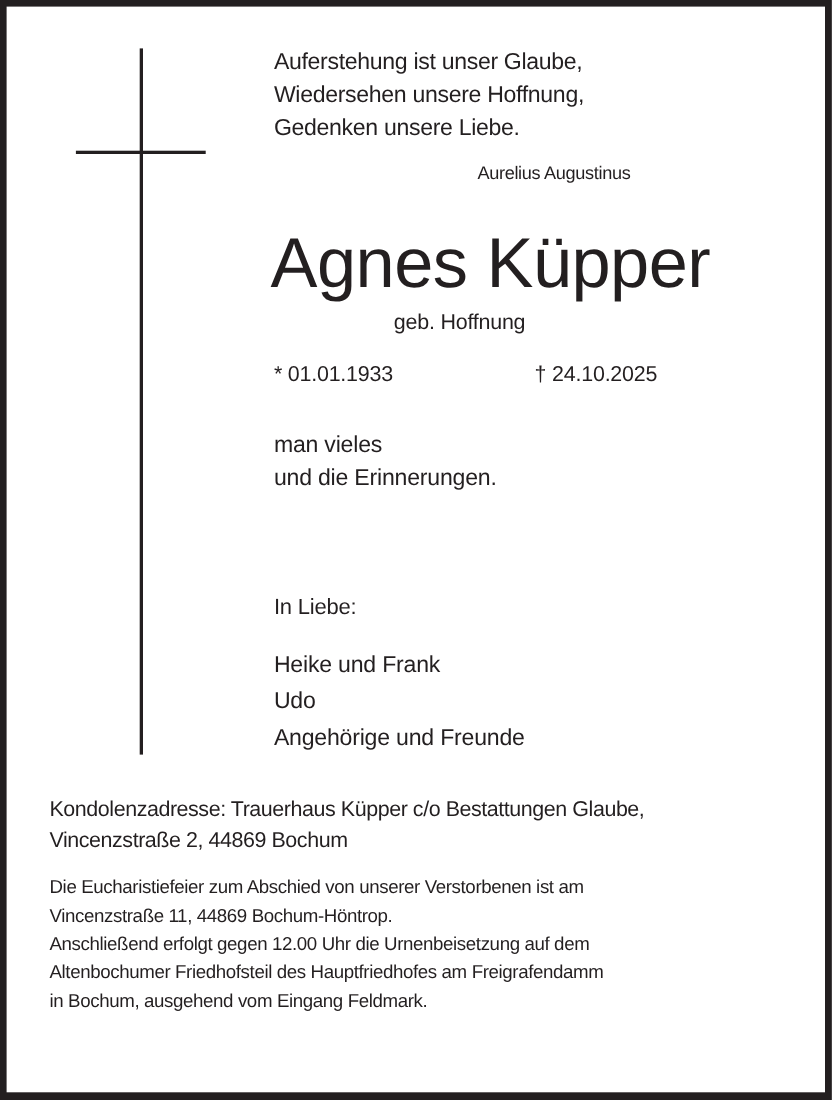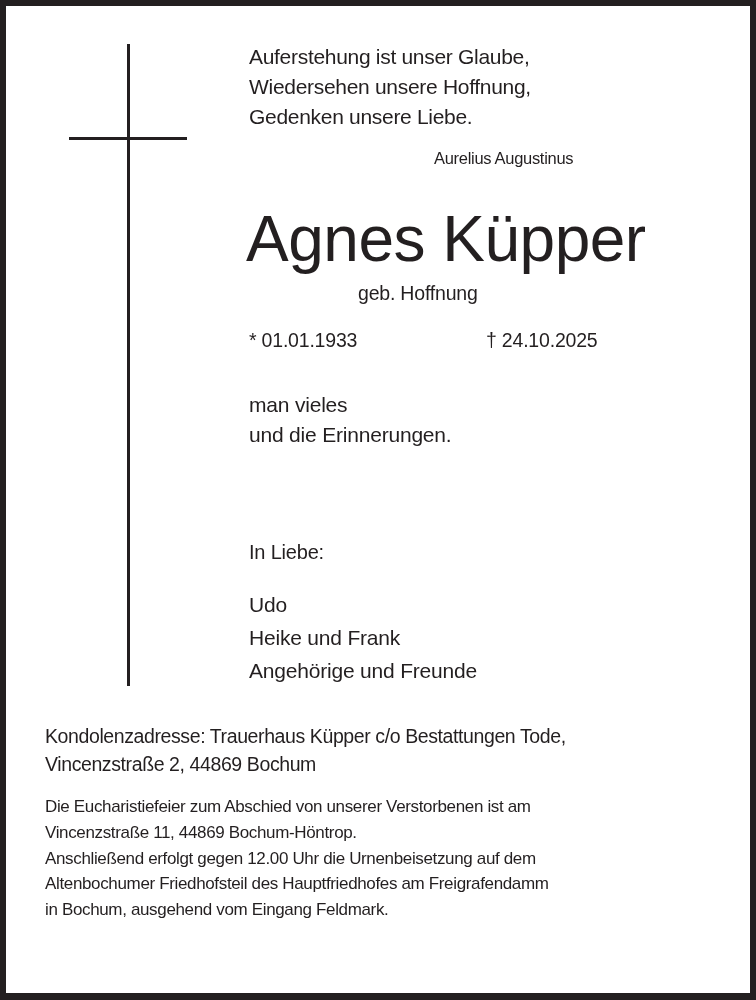--- a/index.html
+++ b/index.html
@@ -57,27 +57,27 @@
   <div class="abs died">† 24.10.2025</div>
 
   <div class="abs poem">
     <div>man vieles</div>
     <div>und die Erinnerungen.</div>
   </div>
 
   <div class="abs inlove">In Liebe:</div>
 
   <div class="abs mourners">
+    <div>Heike und Frank</div>
     <div>Udo</div>
-    <div>Heike und Frank</div>
     <div>Angehörige und Freunde</div>
   </div>
 
   <div class="abs condolence">
-    <div>Kondolenzadresse: Trauerhaus Küpper c/o Bestattungen Tode,</div>
+    <div>Kondolenzadresse: Trauerhaus Küpper c/o Bestattungen Glaube,</div>
     <div>Vincenzstraße 2, 44869 Bochum</div>
   </div>
 
   <div class="abs service">
     <div>Die Eucharistiefeier zum Abschied von unserer Verstorbenen ist am</div>
     <div>Vincenzstraße 11, 44869 Bochum-Höntrop.</div>
     <div>Anschließend erfolgt gegen 12.00 Uhr die Urnenbeisetzung auf dem</div>
     <div>Altenbochumer Friedhofsteil des Hauptfriedhofes am Freigrafendamm</div>
     <div>in Bochum, ausgehend vom Eingang Feldmark.</div>
   </div>

